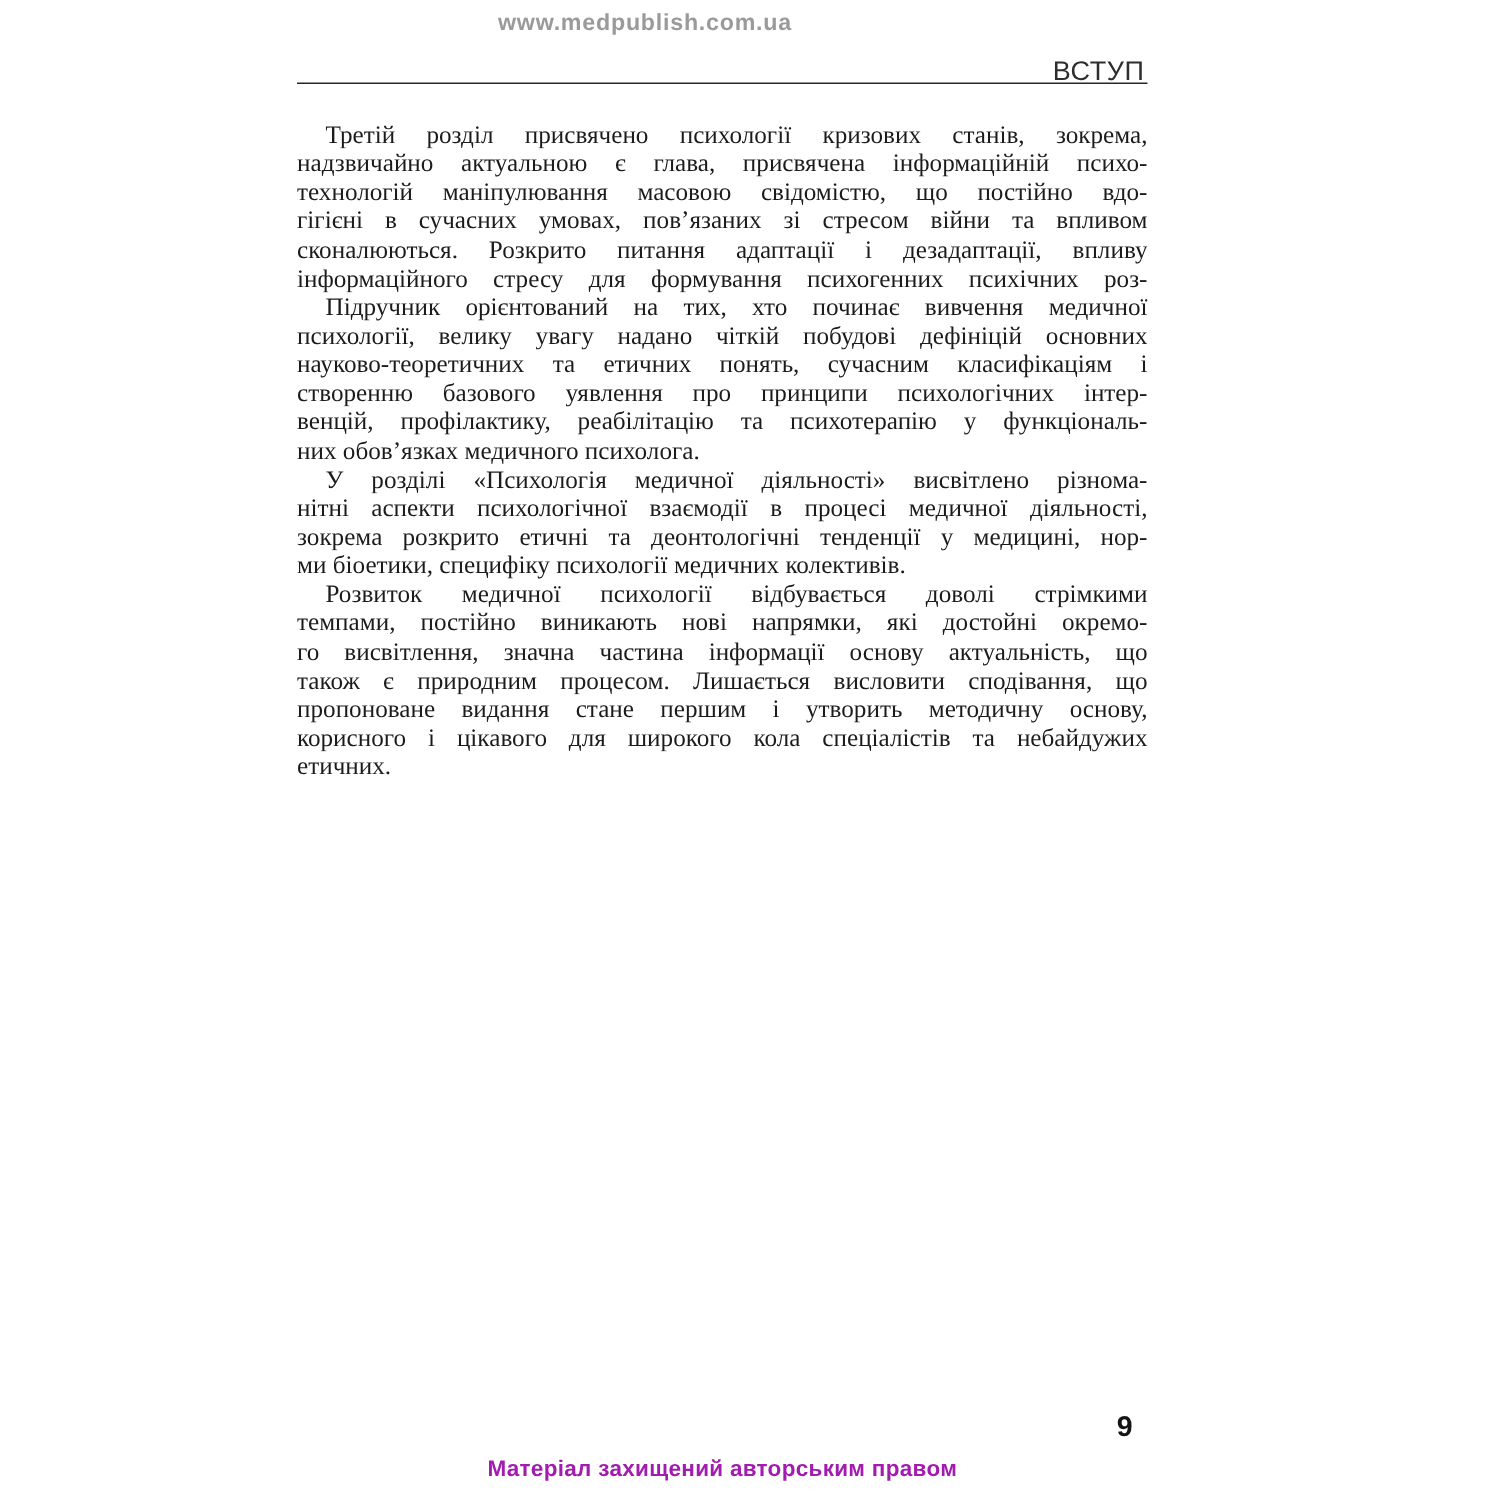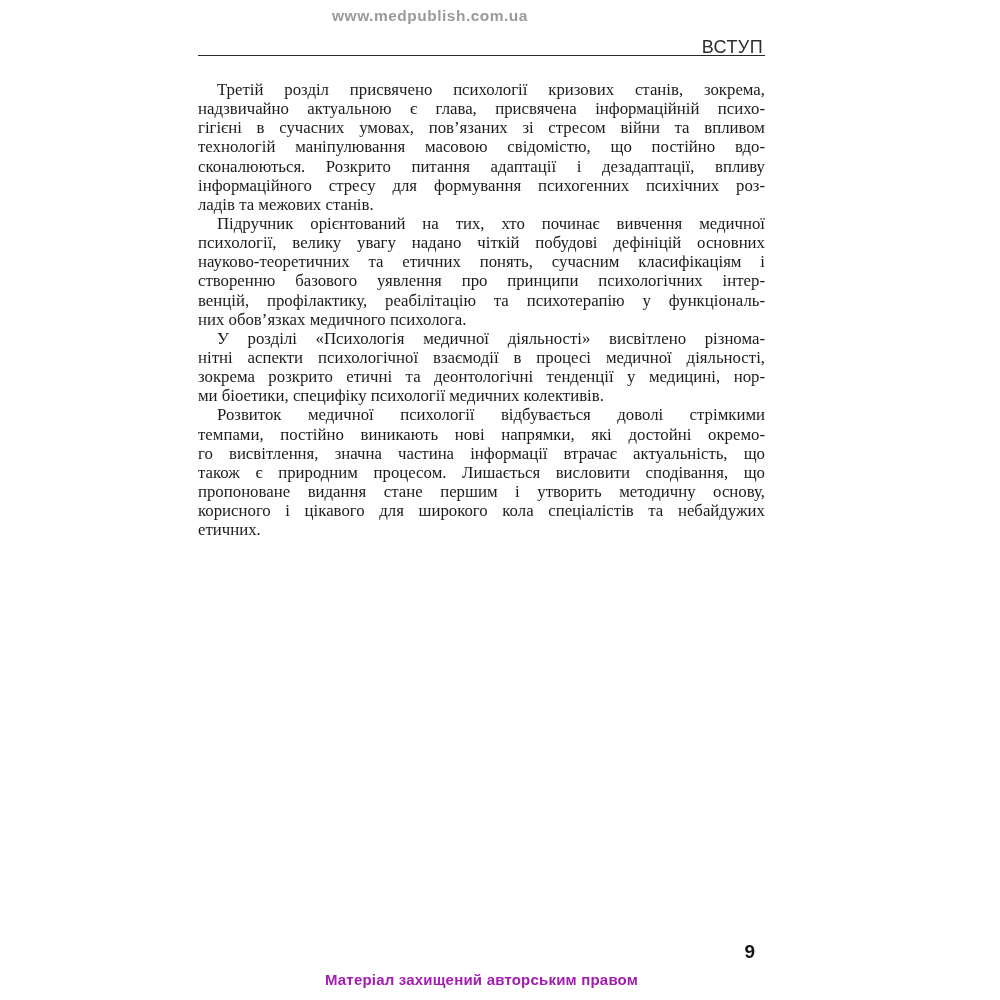--- a/index.html
+++ b/index.html
@@ -104,44 +104,43 @@
 
   <div class="content">
     <div class="running-head">ВСТУП</div>
 
     <hr class="head-rule">
 
     <div class="body-text">
         <div class="paragraph">
           <div class="line first">Третій розділ присвячено психології кризових станів, зокрема,</div>
           <div class="line">надзвичайно актуальною є глава, присвячена інформаційній психо-</div>
+          <div class="line">технологій маніпулювання масовою свідомістю, що постійно вдо-</div>
           <div class="line">гігієні в сучасних умовах, пов’язаних зі стресом війни та впливом</div>
-          <div class="line">технологій маніпулювання масовою свідомістю, що постійно вдо-</div>
           <div class="line">сконалюються. Розкрито питання адаптації і дезадаптації, впливу</div>
           <div class="line">інформаційного стресу для формування психогенних психічних роз-</div>
-          <div class="line last">ладів та межових станів.</div>
         </div>
         <div class="paragraph">
           <div class="line first">Підручник орієнтований на тих, хто починає вивчення медичної</div>
           <div class="line">психології, велику увагу надано чіткій побудові дефініцій основних</div>
           <div class="line">науково-теоретичних та етичних понять, сучасним класифікаціям і</div>
           <div class="line">створенню базового уявлення про принципи психологічних інтер-</div>
           <div class="line">венцій, профілактику, реабілітацію та психотерапію у функціональ-</div>
           <div class="line last">них обов’язках медичного психолога.</div>
         </div>
         <div class="paragraph">
           <div class="line first">У розділі «Психологія медичної діяльності» висвітлено різнома-</div>
           <div class="line">нітні аспекти психологічної взаємодії в процесі медичної діяльності,</div>
           <div class="line">зокрема розкрито етичні та деонтологічні тенденції у медицині, нор-</div>
           <div class="line last">ми біоетики, специфіку психології медичних колективів.</div>
         </div>
         <div class="paragraph">
           <div class="line first">Розвиток медичної психології відбувається доволі стрімкими</div>
           <div class="line">темпами, постійно виникають нові напрямки, які достойні окремо-</div>
-          <div class="line">го висвітлення, значна частина інформації втрачає актуальність, що</div>
+          <div class="line">го висвітлення, значна частина інформації основу актуальність, що</div>
           <div class="line">також є природним процесом. Лишається висловити сподівання, що</div>
           <div class="line">пропоноване видання стане першим і утворить методичну основу,</div>
           <div class="line">корисного і цікавого для широкого кола спеціалістів та небайдужих</div>
           <div class="line last">етичних.</div>
         </div>
       </div>
   </div>
 
   <div class="page-number">9</div>
 

